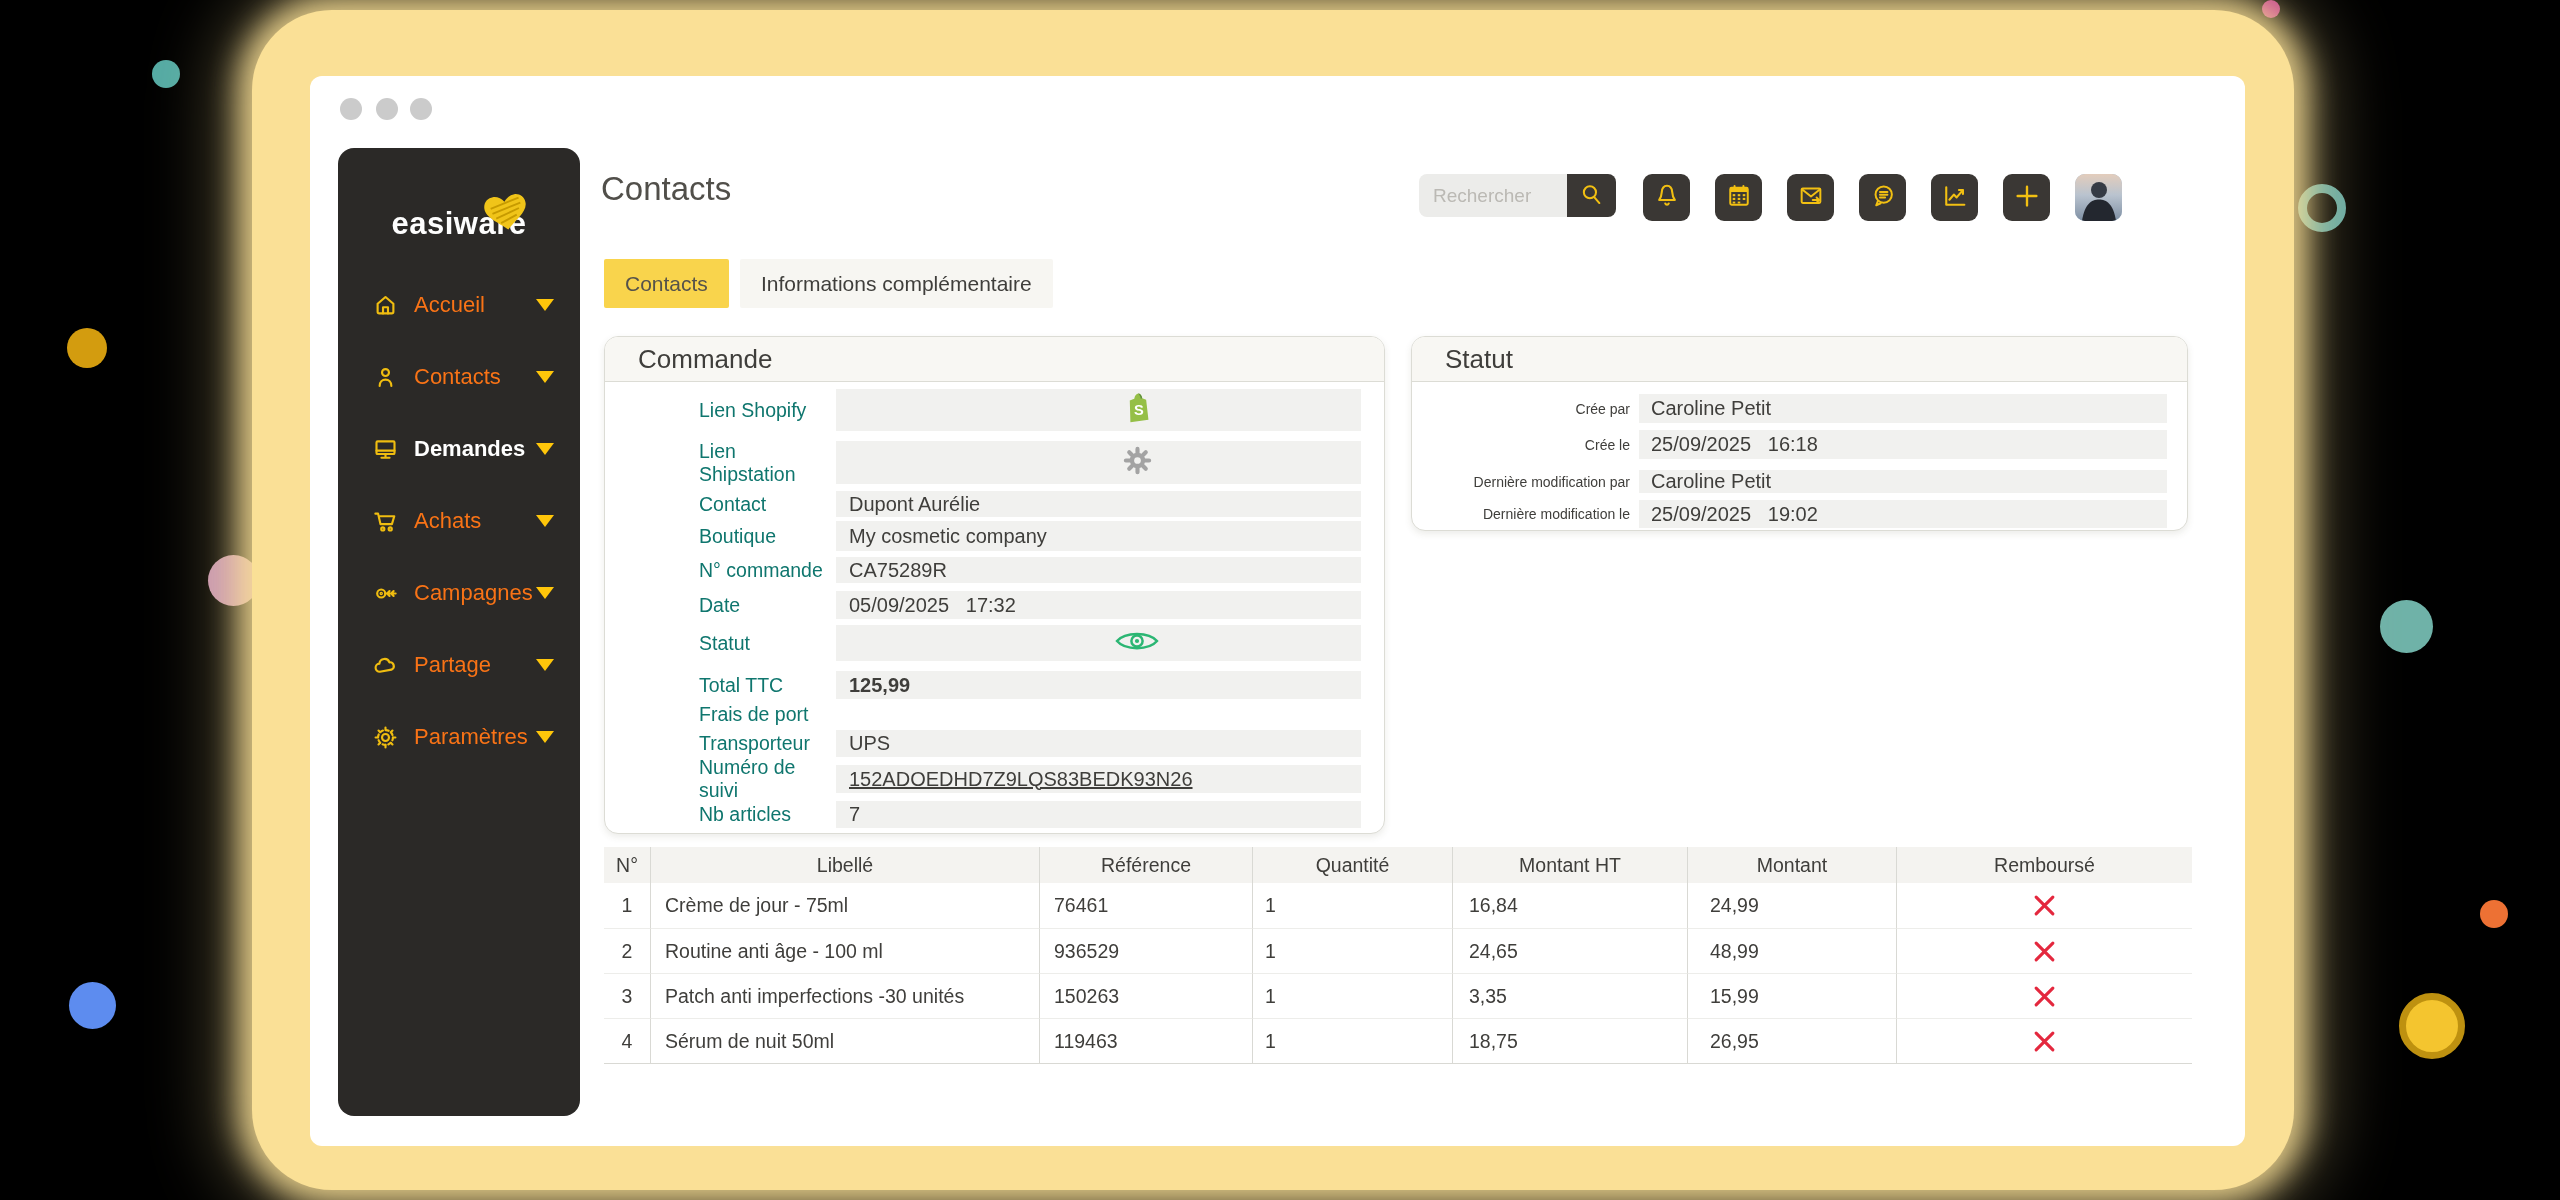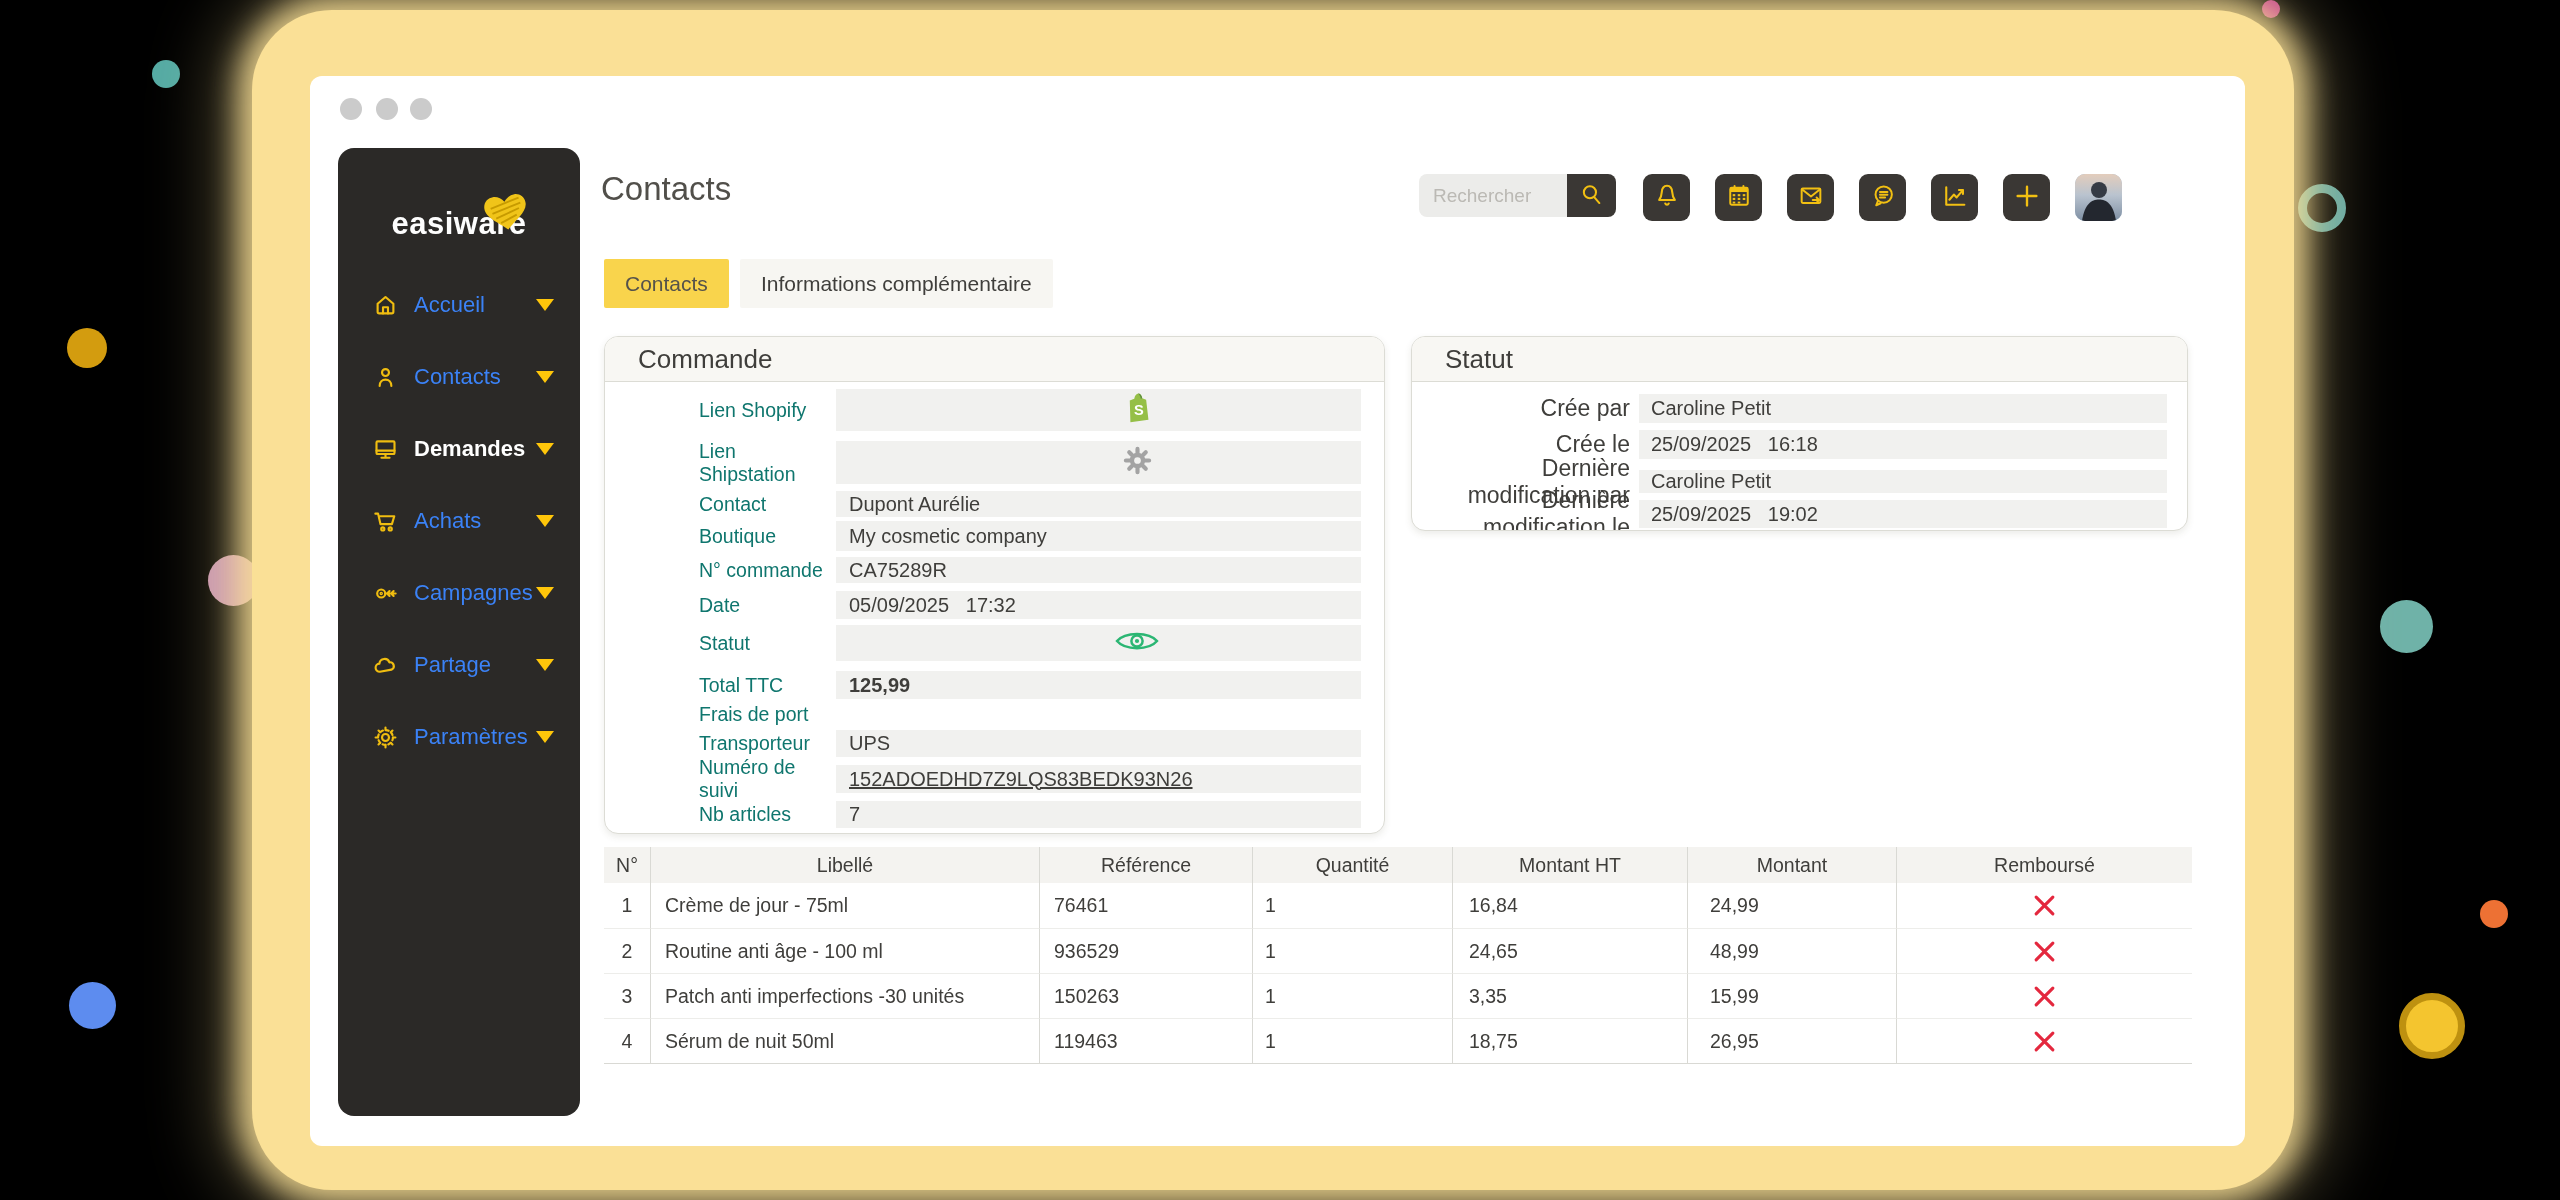--- a/index.html
+++ b/index.html
@@ -29,21 +29,21 @@
   .sidebar {
     position:absolute; left:28px; top:72px; width:242px; height:968px;
     background:var(--sidebar-bg,#2B2927); border-radius:16px;
   }
   .logo { position:absolute; top:58px; left:0; right:0; text-align:center; }
   .logo-text { font-size:31px; font-weight:bold; color:#FDFDFD; letter-spacing:.5px; position:relative; z-index:1;}
   .logo-heart { position:absolute; left:143px; top:-14px; z-index:2; }
   .menu { position:absolute; top:133px; left:0; right:0; list-style:none; }
   .menu-item { display:flex; align-items:center; height:48px; margin-bottom:24px; padding-left:34px; cursor:pointer; }
   .menu-icon { width:27px; height:27px; flex:0 0 27px; }
-  .menu-label { margin-left:15px; font-size:22px; color:#3b82f6; }
+  .menu-label { margin-left:15px; font-size:22px; color:#f97316; }
   .menu-item.active .menu-label { color:#fff; font-weight:bold; }
   .tri { margin-left:auto; margin-right:26px; width:0; height:0;
          border-left:9px solid transparent; border-right:9px solid transparent;
          border-top:12px solid var(--triangle-yellow,#FFC60A); }
 
   
   .page-title { position:absolute; left:291px; top:94px; font-size:33px; color:#514F4A; font-weight:500; }
   .search-wrap { position:absolute; left:1109px; top:98px; width:197px; height:48px; display:flex; }
   .search-input { width:148px; height:43px; border:none; outline:none; background:#ECECEA;
                   border-radius:8px 0 0 8px; padding:0 0 0 14px; font-size:19px; color:#55534E;
@@ -72,21 +72,21 @@
   .panel-body { padding-top:7px; }
   .c-row { display:flex; align-items:center; margin-left:94px; }
   .c-label { width:137px; font-size:19.5px; color:#0f766e; flex:0 0 137px; }
   .c-value { width:525px; height:100%; background:var(--field-bg,#F1F1EF); display:flex; align-items:center;
              padding-left:13px; font-size:20px; color:#3F3E3B; white-space:pre; }
   .c-value.center { justify-content:center; padding-left:0; }
   .c-value.bold { font-weight:bold; }
   .c-value.link { text-decoration:underline; cursor:pointer; }
   .s-body { padding-top:12px; }
   .s-row { display:flex; align-items:center; margin-left:8px; }
-  .s-label { width:210px; text-align:right; margin-right:9px; font-size:23px; color:#3F3E3B; flex:0 0 210px; }
+  .s-label { width:210px; text-align:right; margin-right:9px; font-size:14px; color:#3F3E3B; flex:0 0 210px; }
   .s-value { width:528px; height:100%; background:var(--field-bg,#F1F1EF); display:flex; align-items:center;
              padding-left:12px; font-size:20px; color:#3F3E3B; white-space:pre; }
 
   
   .articles { position:absolute; left:294px; top:771px; width:1588px; border-bottom:1px solid #D9D9D4; }
   .articles-band { height:36px; background:#F0EFEC; display:flex; align-items:center; padding-left:23px;
                    font-size:20px; color:#3F3E3B; }
   .tbl-header, .tbl-row { display:grid; grid-template-columns:47px 389px 213px 200px 235px 209px 295px; }
   .tbl-header { height:36px; background:#F4F3F0; }
   .tbl-row { height:45px; background:#fff; }

